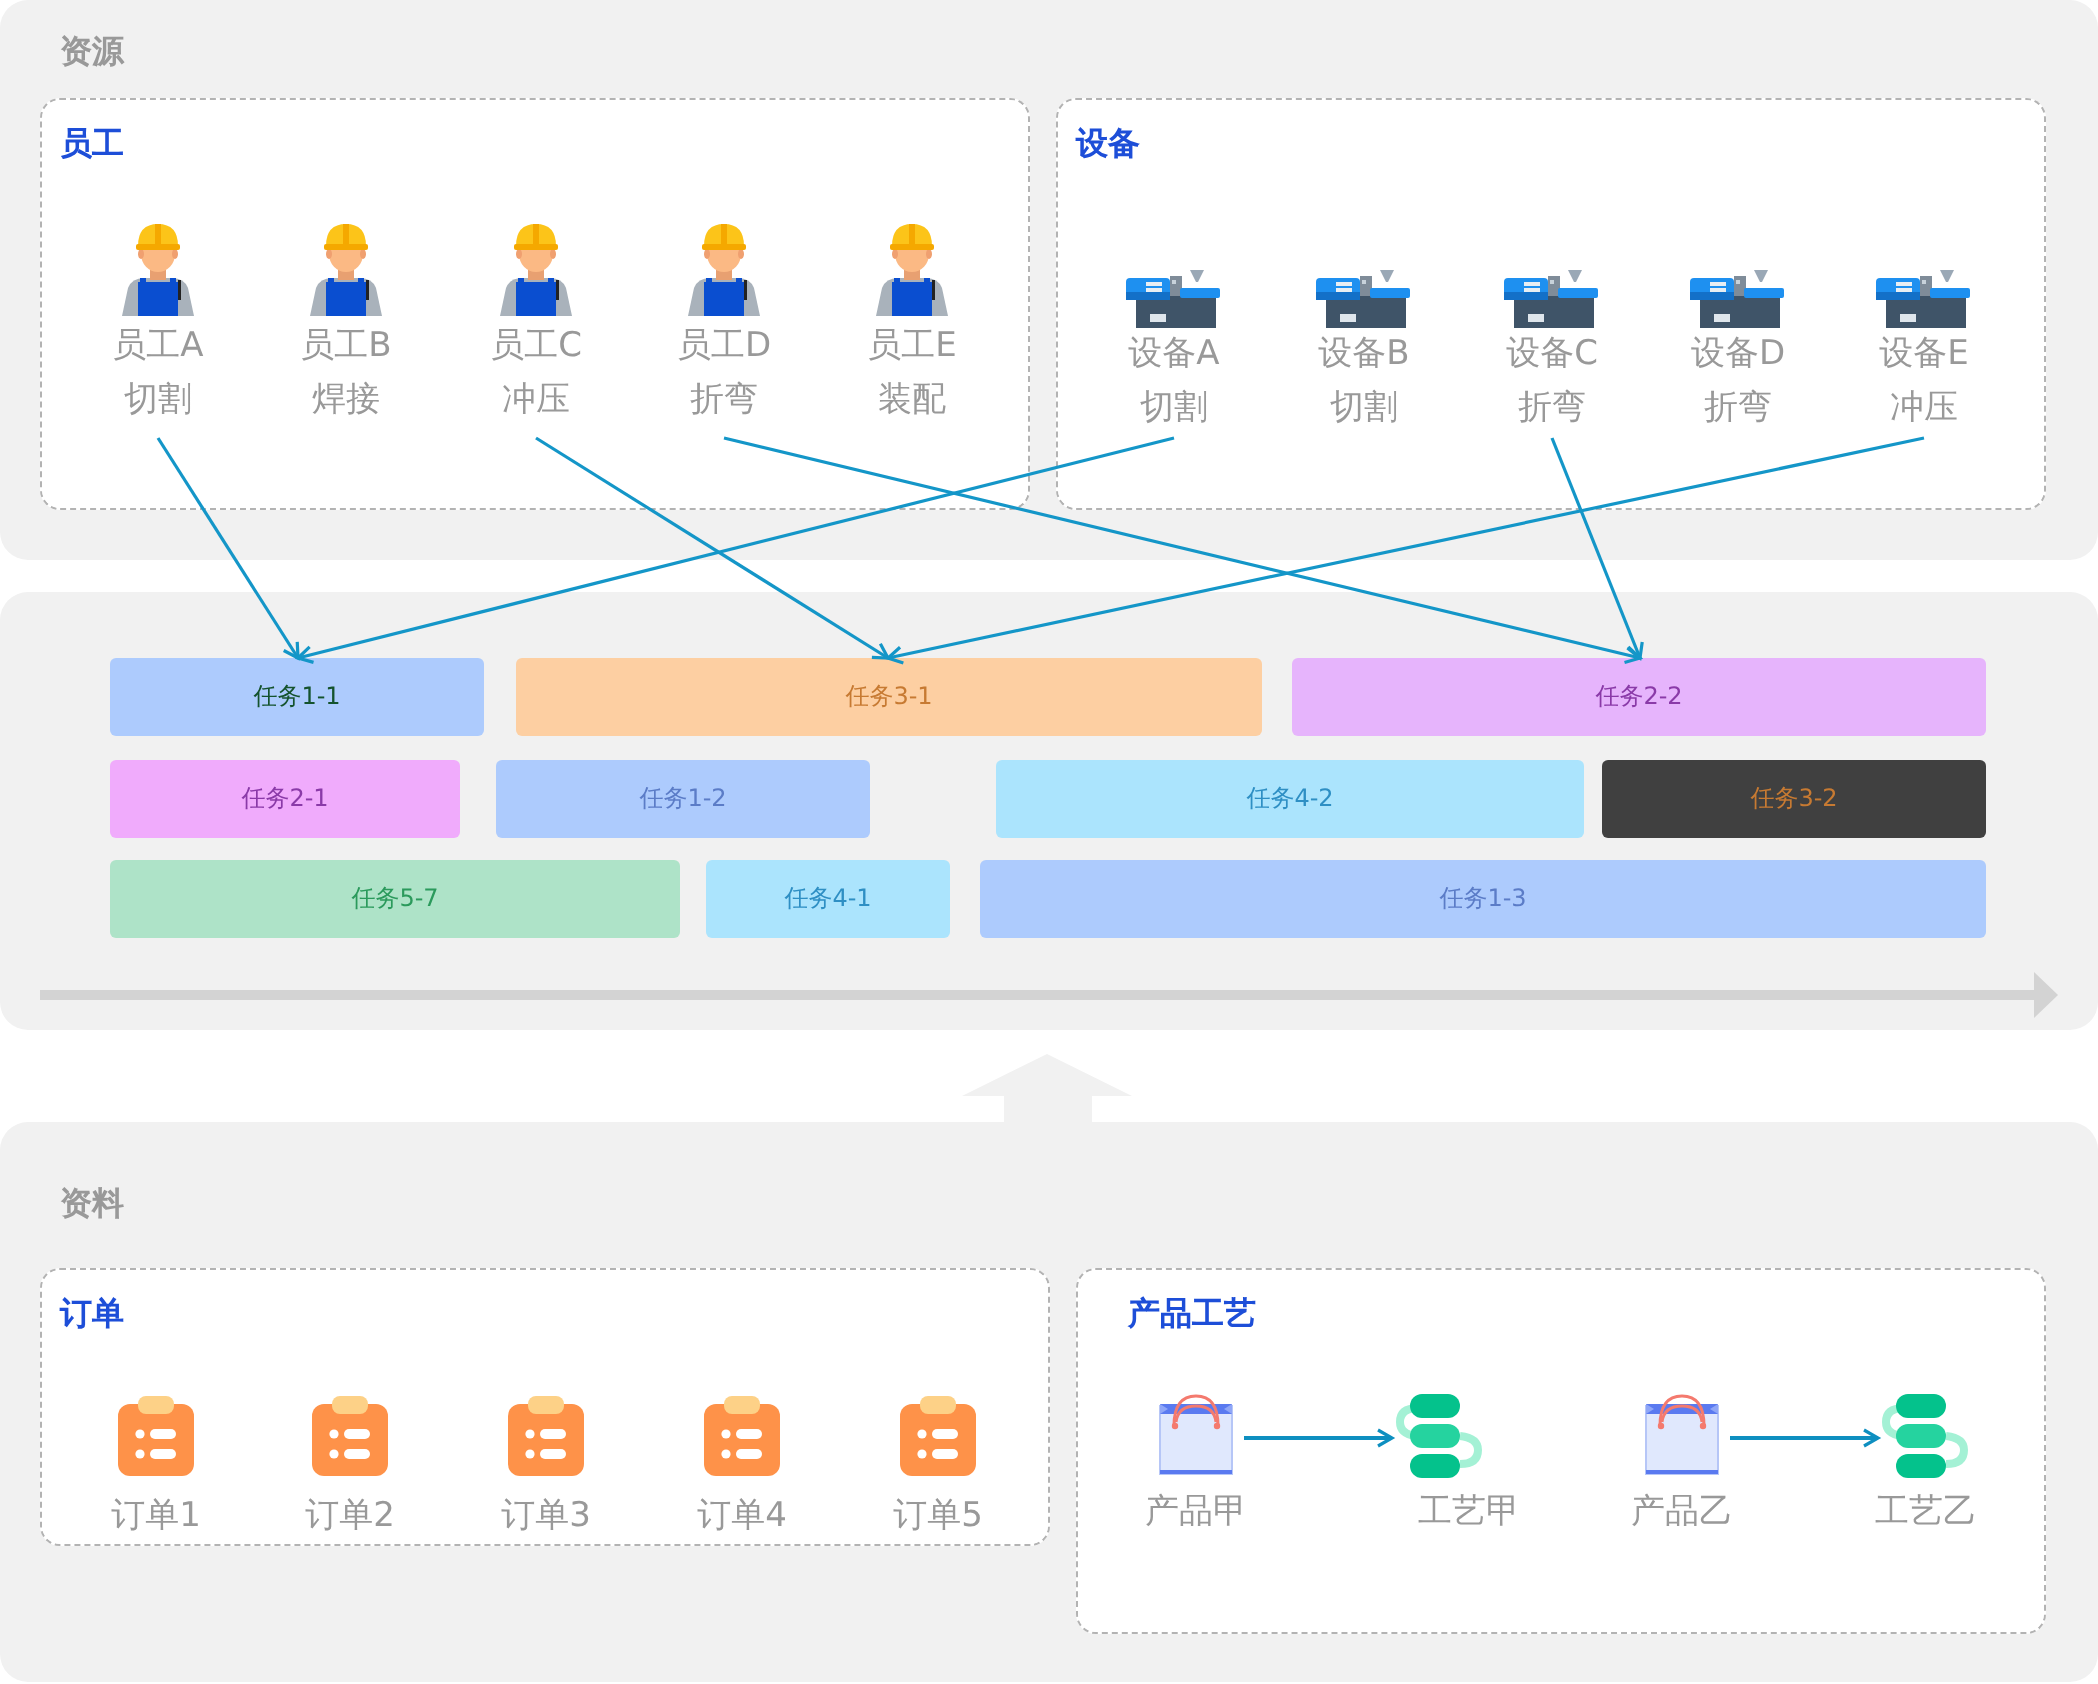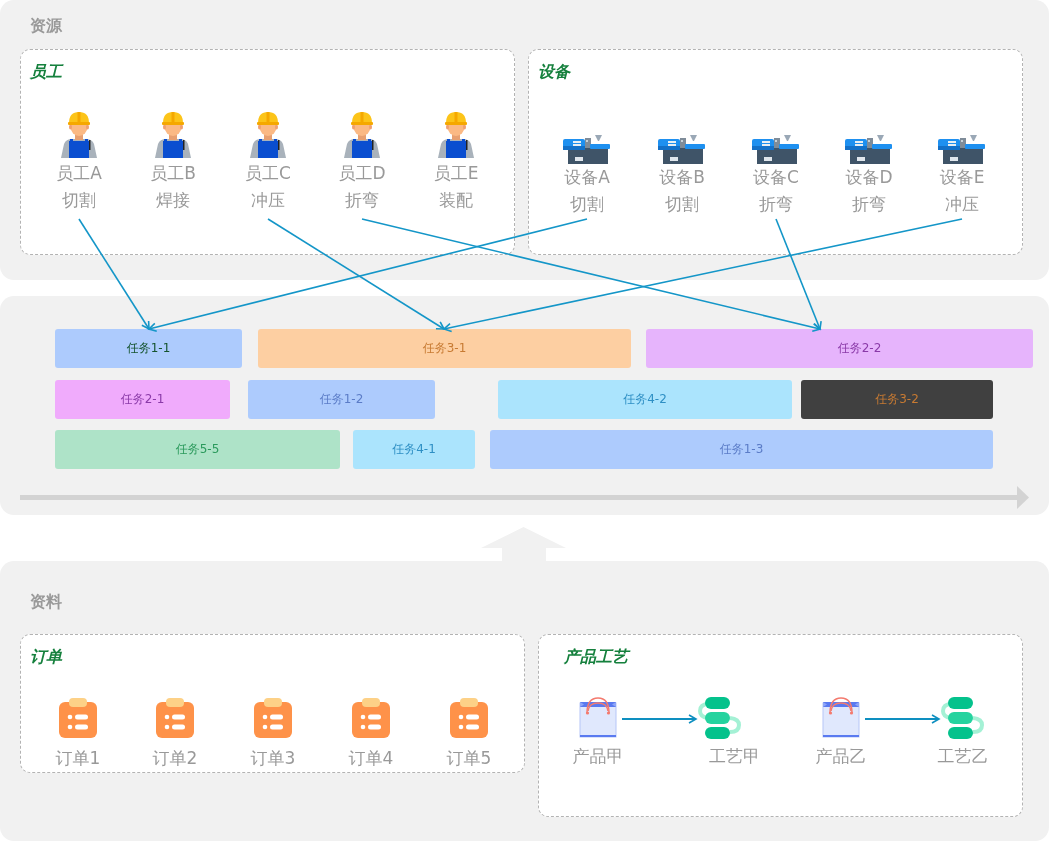--- a/index.html
+++ b/index.html
@@ -1,21 +1,21 @@
 <!DOCTYPE html>
 <html><head>
 <meta charset="utf-8">
 <style>
   html, body { margin:0; padding:0; background:#ffffff; }
   body { width:1049px; height:842px; position:relative; overflow:hidden;
          font-family:"DejaVu Sans","Liberation Sans",sans-serif; }
   .panel { position:absolute; background:#f1f1f1; border-radius:14px; }
   .panel-title { position:absolute; font-size:16px; font-weight:bold; color:#999999; }
   .dbox { position:absolute; background:#ffffff; border:1px dashed #b3b3b3; border-radius:10px; box-sizing:border-box; }
-  .box-title { position:absolute; left:9px; top:12px; font-size:16px; font-weight:bold; color:#15803d;font-style:italic; }
+  .box-title { position:absolute; left:9px; top:12px; font-size:16px; font-weight:bold; color:#1d4ed8; }
   .item { position:absolute; width:80px; text-align:center; color:#999999; font-size:17px; line-height:27px; }
   .item .ico { display:block; margin:0 auto; }
   .task { position:absolute; height:39px; border-radius:3px; font-size:12px; display:flex; align-items:center; justify-content:center; }
   #links { position:absolute; left:0; top:0; width:1049px; height:842px; pointer-events:none; }
 </style>
 </head>
 <body>
 
 <div class="panel" style="left:0;top:0;width:1049px;height:280px;">
   <div class="panel-title" style="left:30px;top:16px;">资源</div>
@@ -207,26 +207,26 @@
 
 <div class="panel" style="left:0;top:296px;width:1049px;height:219px;">
   <svg width="1049" height="219" style="position:absolute;left:0;top:0;">
     <rect x="20" y="199" width="998" height="5" fill="#d3d3d3"></rect>
     <polygon points="1017,190 1029,201.5 1017,213" fill="#d3d3d3"></polygon>
   </svg>
 </div>
 <div id="tasks">
     <div class="task" style="left: 55px; top: 329px; width: 187px; background: rgb(173, 203, 253); color: #14532d;">任务1-1</div>
     <div class="task" style="left: 258px; top: 329px; width: 373px; background: rgb(253, 207, 162); color: rgb(199, 122, 50);">任务3-1</div>
-    <div class="task" style="left: 646px; top: 329px; width: 347px; background: rgb(230, 180, 252); color: rgb(138, 58, 168); padding-left: 40px;">任务2-2</div>
+    <div class="task" style="left: 646px; top: 329px; width: 347px; background: rgb(230, 180, 252); color: rgb(138, 58, 168);">任务2-2</div>
     <div class="task" style="left: 55px; top: 380px; width: 175px; background: #f0abfc; color: rgb(138, 58, 168);">任务2-1</div>
     <div class="task" style="left: 248px; top: 380px; width: 187px; background: rgb(173, 203, 253); color: rgb(91, 124, 199);">任务1-2</div>
     <div class="task" style="left: 498px; top: 380px; width: 294px; background: rgb(171, 228, 253); color: rgb(46, 143, 196);">任务4-2</div>
     <div class="task" style="left: 801px; top: 380px; width: 192px; background: #404040; color: rgb(199, 122, 50);">任务3-2</div>
-    <div class="task" style="left: 55px; top: 430px; width: 285px; background: rgb(174, 227, 200); color: rgb(43, 154, 92);">任务5-5</div>
+    <div class="task" style="left: 55px; top: 430px; width: 285px; background: rgb(174, 227, 200); color: rgb(43, 154, 92);">任务5-7</div>
     <div class="task" style="left: 353px; top: 430px; width: 122px; background: rgb(171, 228, 253); color: rgb(46, 143, 196);">任务4-1</div>
     <div class="task" style="left: 490px; top: 430px; width: 503px; background: rgb(173, 203, 253); color: rgb(91, 124, 199);">任务1-3</div>
   </div>
 
 <svg width="1049" height="842" style="position:absolute;left:0;top:0;pointer-events:none;">
   <polygon points="481,548 523.5,527 566,548 546,548 546,562 502,562 502,548" fill="#f1f1f1"></polygon>
 </svg>
 
 <div class="panel" style="left:0;top:561px;width:1049px;height:280px;">
   <div class="panel-title" style="left:30px;top:31px;">资料</div>

